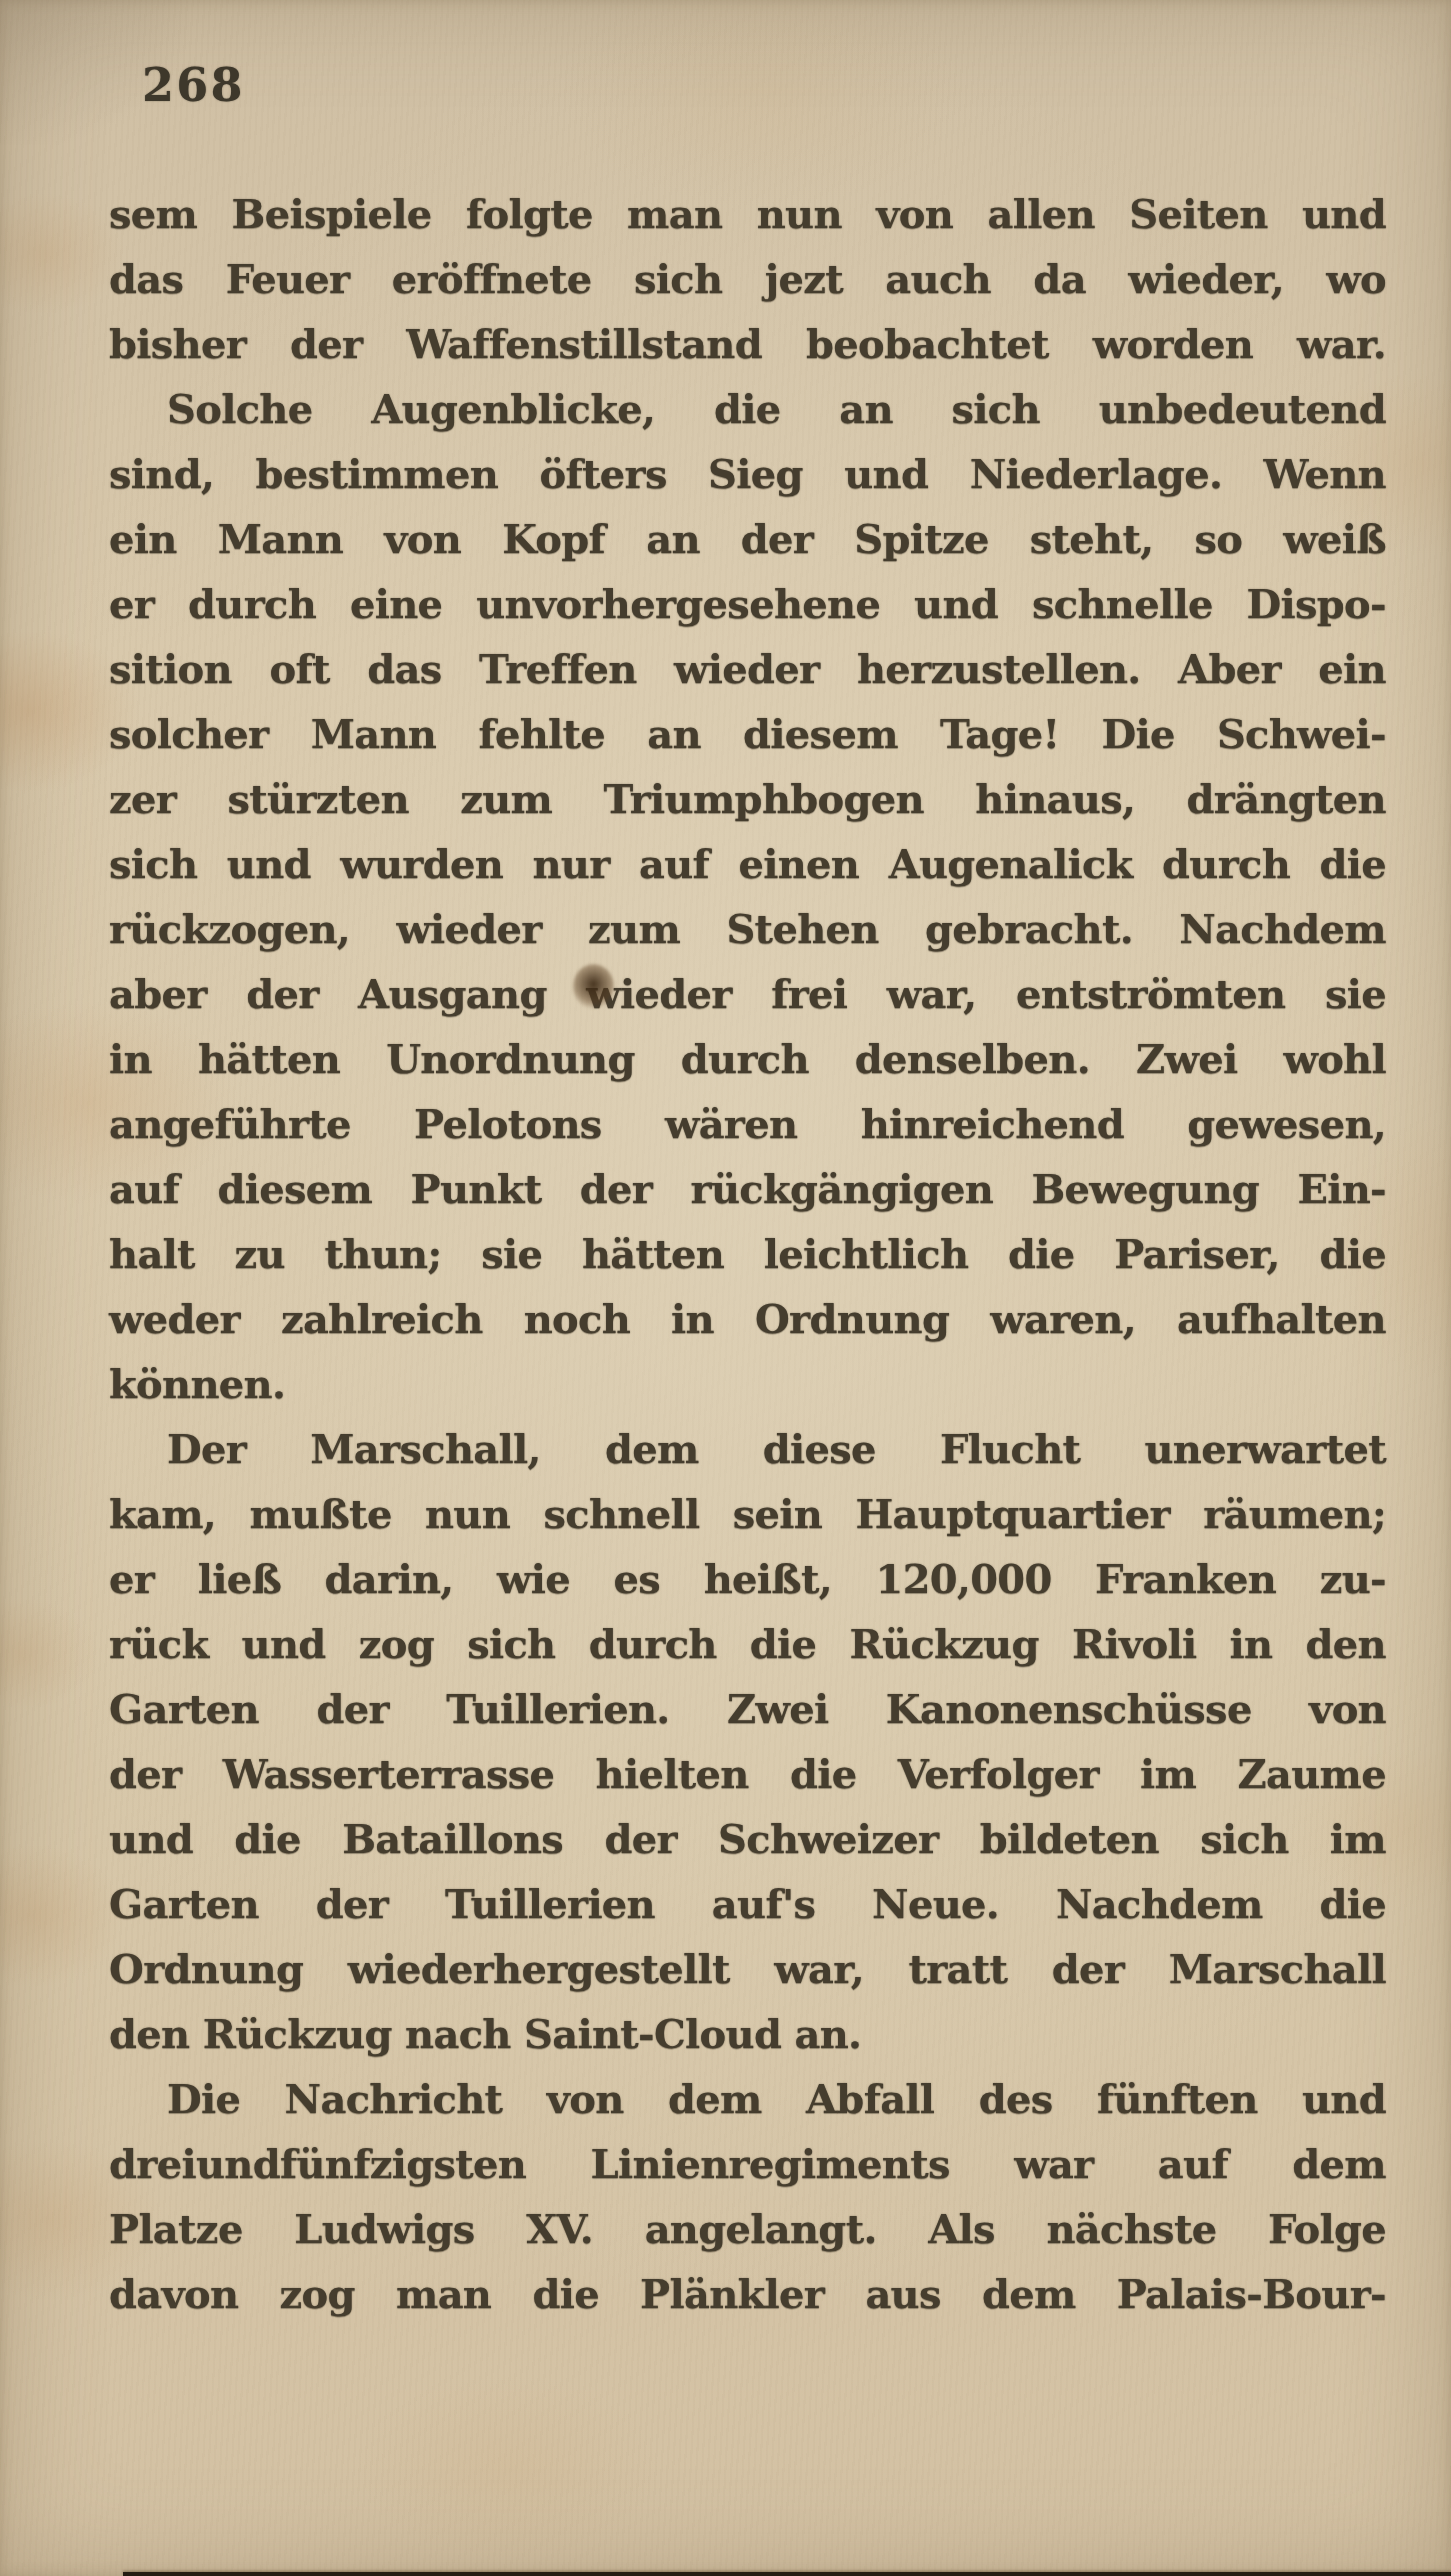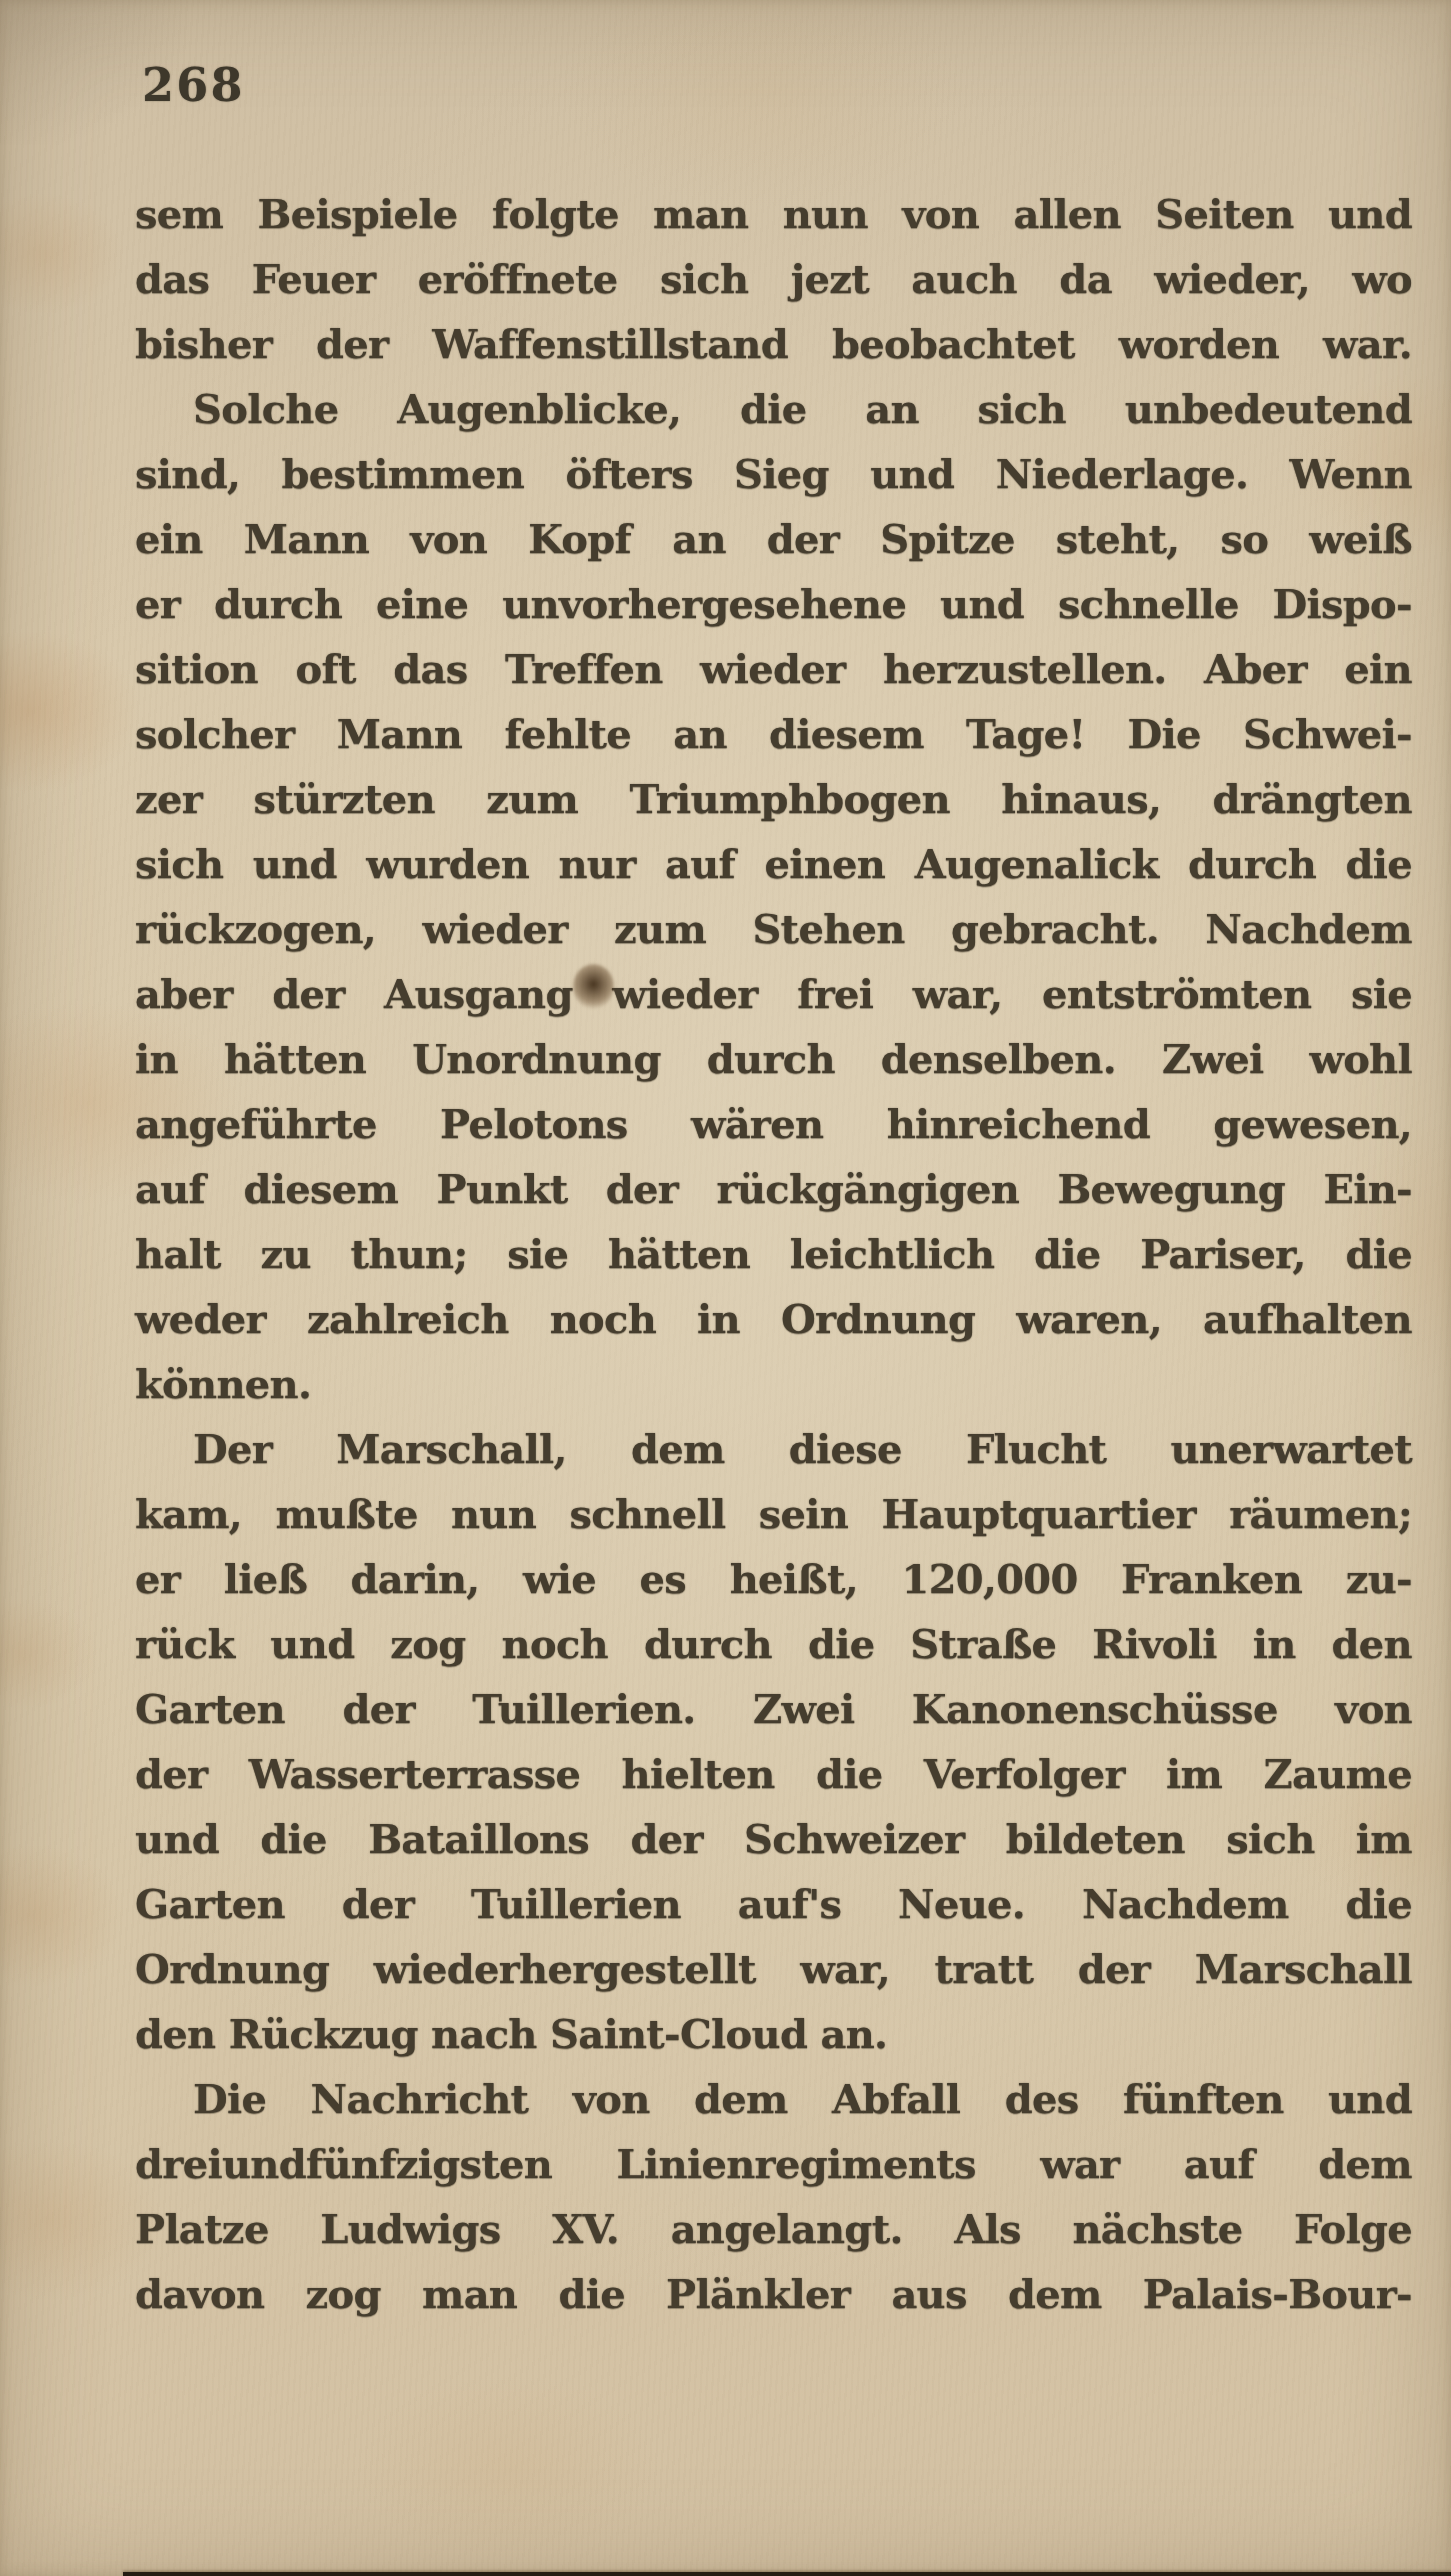--- a/index.html
+++ b/index.html
@@ -35,21 +35,21 @@
     font-size: 46px;
     font-weight: 700;
     color: #3e382b;
     letter-spacing: 2.2px;
     text-shadow: 0 0 1.5px rgba(62,56,43,.65);
     filter: blur(0.3px);
   }
 
   .textblock {
     position: absolute;
-    left: 135px;
+    left: 109px;
     top: 181px;
     width: 1277px;
     color: #453d2e;
     font-size: 40px;
     font-weight: 700;
     letter-spacing: -0.7px;
     filter: blur(0.3px);
   }
 
   .line {
@@ -113,21 +113,21 @@
       <div class="line">aber der Ausgang wieder frei war, entströmten sie</div>
       <div class="line">in hätten Unordnung durch denselben. Zwei wohl</div>
       <div class="line">angeführte Pelotons wären hinreichend gewesen,</div>
       <div class="line">auf diesem Punkt der rückgängigen Bewegung Ein-</div>
       <div class="line">halt zu thun; sie hätten leichtlich die Pariser, die</div>
       <div class="line">weder zahlreich noch in Ordnung waren, aufhalten</div>
       <div class="line no-fill">können.</div>
       <div class="line indent">Der Marschall, dem diese Flucht unerwartet</div>
       <div class="line">kam, mußte nun schnell sein Hauptquartier räumen;</div>
       <div class="line">er ließ darin, wie es heißt, 120,000 Franken zu-</div>
-      <div class="line">rück und zog noch durch die Straße Rivoli in den</div>
+      <div class="line">rück und zog sich durch die Rückzug Rivoli in den</div>
       <div class="line">Garten der Tuillerien. Zwei Kanonenschüsse von</div>
       <div class="line">der Wasserterrasse hielten die Verfolger im Zaume</div>
       <div class="line">und die Bataillons der Schweizer bildeten sich im</div>
       <div class="line">Garten der Tuillerien auf's Neue. Nachdem die</div>
       <div class="line">Ordnung wiederhergestellt war, tratt der Marschall</div>
       <div class="line no-fill">den Rückzug nach Saint-Cloud an.</div>
       <div class="line indent">Die Nachricht von dem Abfall des fünften und</div>
       <div class="line">dreiundfünfzigsten Linienregiments war auf dem</div>
       <div class="line">Platze Ludwigs XV. angelangt. Als nächste Folge</div>
       <div class="line">davon zog man die Plänkler aus dem Palais-Bour-</div>

